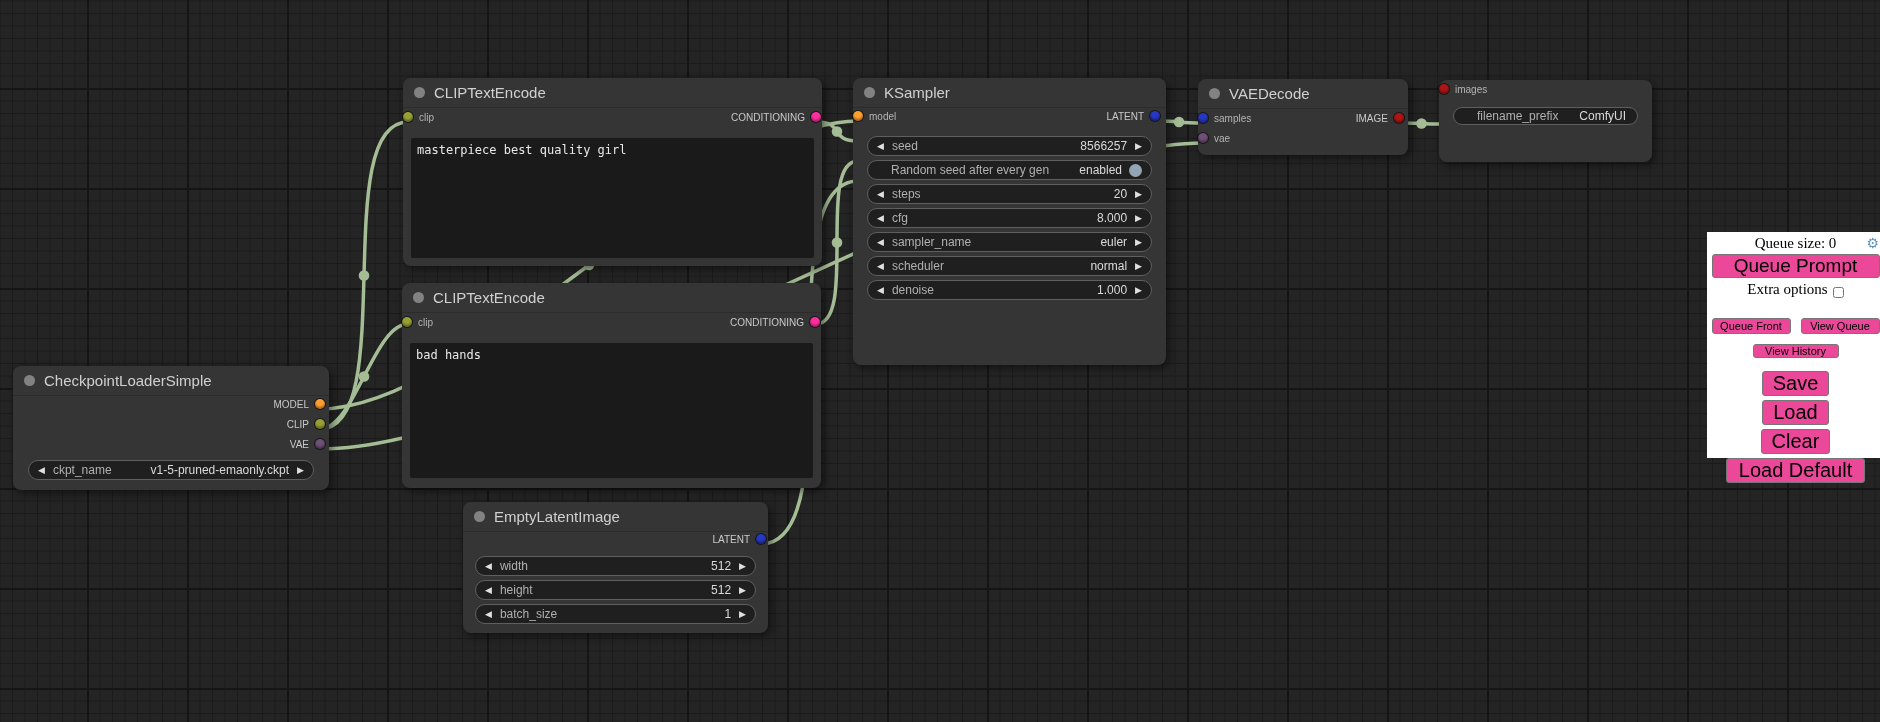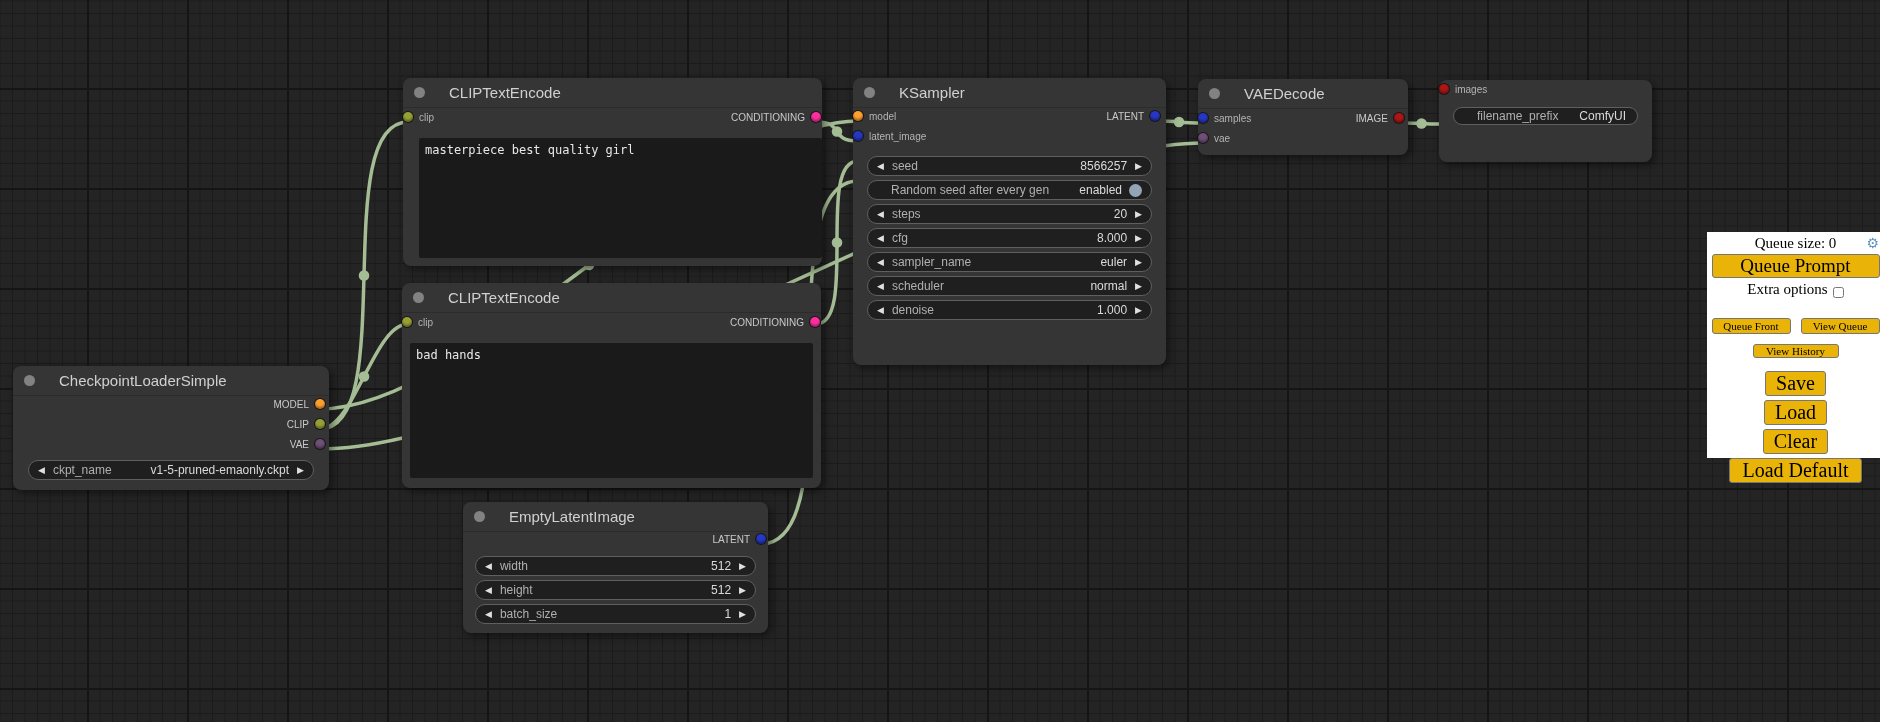--- a/index.html
+++ b/index.html
@@ -13,21 +13,21 @@
       linear-gradient(90deg,#1b1b1b 1px, transparent 1px);
     background-size:100px 100px,100px 100px,12.5px 12.5px,12.5px 12.5px;
     background-position:-13px -12px;
     font-family:"Liberation Sans",sans-serif;}
   #links{position:absolute;left:0;top:0;z-index:1}
   #links path{stroke:#a5bd95;stroke-width:3.5;fill:none}
   #links circle{fill:#a5bd95}
 
   .node{position:absolute;z-index:2;background:#353535;border-radius:8px;
     box-shadow:3px 3px 9px rgba(0,0,0,.5);color:#bdbdbd}
-  .node-title{height:30px;display:flex;align-items:center;gap:24px;padding:0 11px;
+  .node-title{height:30px;display:flex;align-items:center;gap:9px;padding:0 11px;
     font-size:15px;color:#d0d0d0;border-bottom:1px solid #2c2c2c}
   .tdot{width:11px;height:11px;border-radius:50%;background:#828282;flex:none}
   .slot{height:20px;display:flex;align-items:flex-start;font-size:10px}
   .slot .in-label{color:#b4b4b4;margin-left:6px}
   .slot .out-label{color:#c9c9c9;margin-right:6px}
   .slot.out{justify-content:flex-end}
   .pdot{width:10px;height:10px;border-radius:50%;flex:none;
     box-shadow:0 0 0 1px rgba(15,15,15,.8), inset 0 -2px 2px rgba(0,0,0,.35)}
   .spacer{flex:1}
   .widget{height:20px;background:#1f1f1f;border:1px solid #5f5f5f;border-radius:10px;
@@ -41,21 +41,21 @@
   .prompt-text{display:block;background:#1a1a1a;border:none;color:#e8e8e8;
     font-family:"DejaVu Sans Mono",monospace;font-size:12px;line-height:1.35;
     padding:4px 6px;border-radius:2px;resize:none;outline:none;overflow:hidden}
 
   #queue-panel{position:absolute;z-index:3;left:1707px;top:232px;width:177px;height:226px;
     background:#ffffff;color:#000;display:flex;flex-direction:column;align-items:center;
     font-family:"Liberation Serif",serif}
   .q-top{position:relative;width:100%;height:17px;margin-top:3px;text-align:center;font-size:15px}
   .q-gear{position:absolute;right:5px;top:0;font-size:14px;color:#5f96c4;
     font-family:"DejaVu Sans",sans-serif;cursor:pointer}
-  #queue-panel button{font-family:Liberation Serif, serif;background:#eab308;
+  #queue-panel button{font-family:Liberation Sans, sans-serif;background:#ec4899;
     border:1px solid #767676;border-radius:3px;color:#000;cursor:pointer}
   .q-prompt{width:168px;height:28px;font-size:19px;margin-top:2px}
   .q-extra{display:flex;align-items:flex-end;gap:5px;height:15px;margin-top:5px;font-size:15px}
   .q-extra input{width:11px;height:11px;margin:0}
   .q-row{display:flex;gap:10px;width:168px;margin-top:20px}
   .q-row button{flex:1;height:16px;font-size:11px;padding:0}
   .q-history{width:86px;height:15px;font-size:11px;margin-top:10px;padding:0}
   .q-big{font-size:20px;margin-top:4px;padding:0 10px;height:26px}
   .q-save{margin-top:13px}
   .q-loaddef{padding:0 12px}
@@ -120,21 +120,21 @@
     </div>
     <div style="padding-top:4px">
       <div class="slot" style="padding-right:1px">
         <span class="pdot" style="background:#97a034"></span>
         <span class="in-label">clip</span>
         <span class="spacer"></span>
         <span class="out-label">CONDITIONING</span>
         <span class="pdot" style="background:#ff2fa0"></span>
       </div>
     </div>
-    <textarea class="prompt-text" style="width: 403px; height: 120px; margin: 6px 16px 0px;">masterpiece best quality girl</textarea>
+    <textarea class="prompt-text" style="width: 403px; height: 120px; margin: 6px 8px 0px;">masterpiece best quality girl</textarea>
   </div>
 
   <div class="node" style="left:402px;top:283px;width:419px;height:205px">
     <div class="node-title">
       <span class="tdot"></span>
       <span>CLIPTextEncode</span>
     </div>
     <div style="padding-top:4px">
       <div class="slot" style="padding-right:1px">
         <span class="pdot" style="background:#97a034"></span>
@@ -185,24 +185,20 @@
       <span class="tdot"></span>
       <span>KSampler</span>
     </div>
     <div style="padding-top:3px">
       <div class="slot" style="padding-right:6px">
         <span class="pdot" style="background:#ff9f2e"></span>
         <span class="in-label">model</span>
         <span class="spacer"></span>
         <span class="out-label">LATENT</span>
         <span class="pdot" style="background:#2637c3"></span>
-      </div>
-      <div class="slot">
-        <span class="pdot" style="background:#2637c3"></span>
-        <span class="in-label">latent_image</span>
       </div>
     </div>
     <div style="margin:5px 14px 0;display:flex;flex-direction:column;gap:4px">
       <div class="widget">
         <span class="arr">◀</span>
         <span class="wlabel">seed</span>
         <span class="wvalue">8566257</span>
         <span class="arr">▶</span>
       </div>
       <div class="widget no-arrows">

